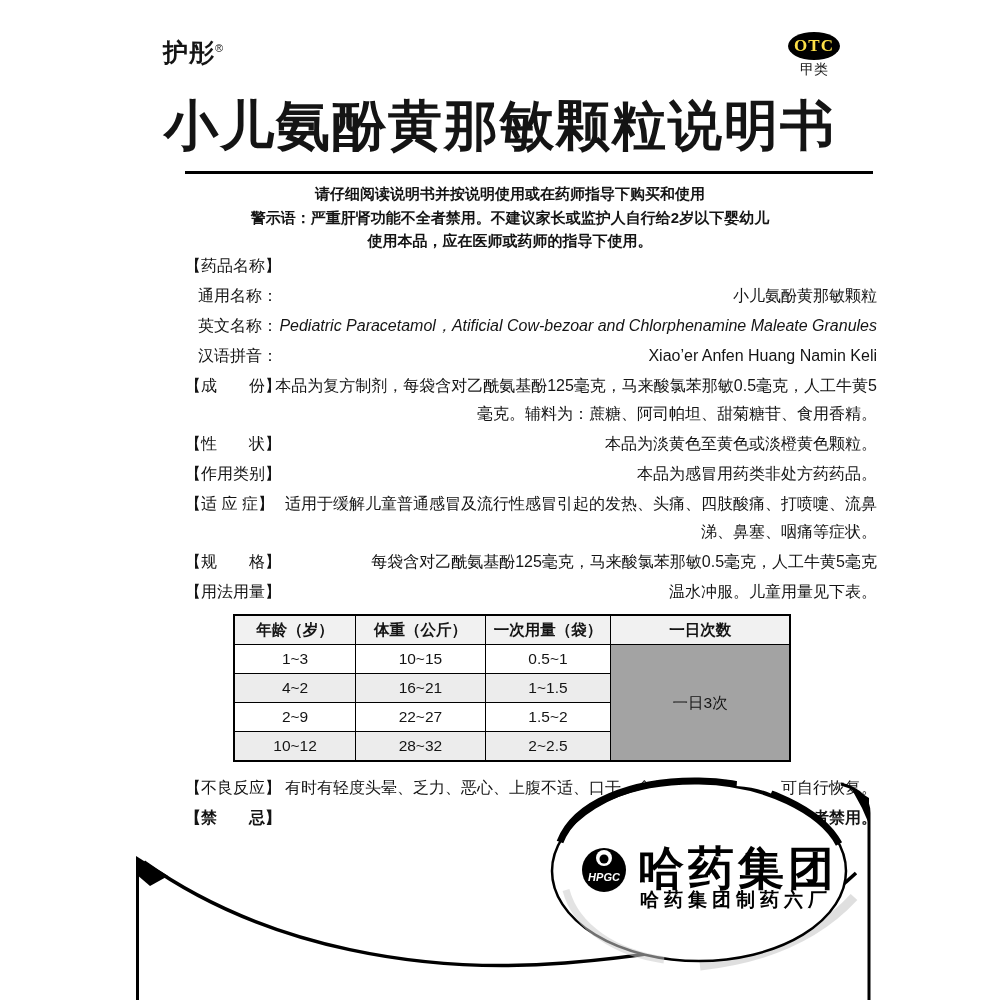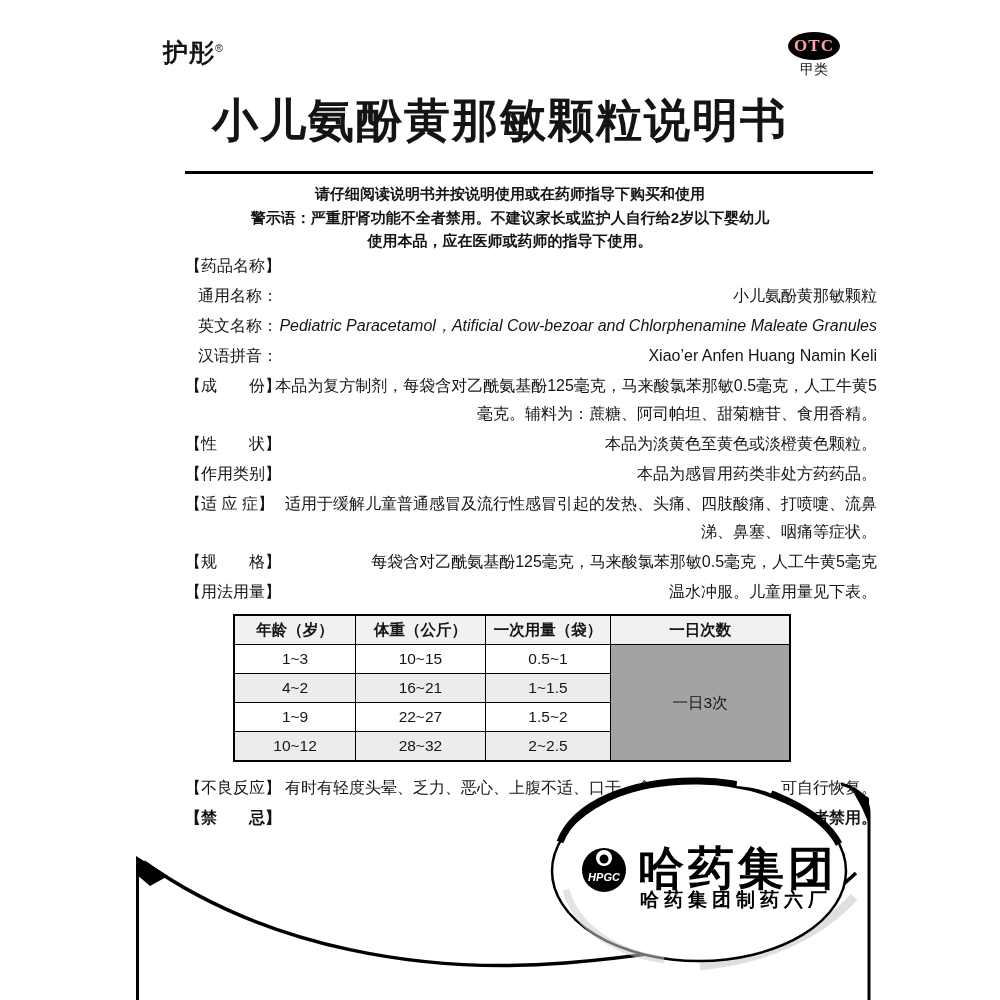--- a/index.html
+++ b/index.html
@@ -6,26 +6,26 @@
   body{
     width:1000px;height:1000px;position:relative;overflow:hidden;
     background:#ffffff;color:#141414;
     font-family:"Liberation Sans", sans-serif;
   }
   
   .brand{position:absolute;left:163px;top:36px;font-size:25px;font-weight:bold;letter-spacing:1px;}
   .brand sup{font-size:11px;font-weight:normal;}
   .otc-wrap{position:absolute;left:784px;top:32px;width:60px;text-align:center;}
   .otc-ellipse{width:52px;height:28px;margin:0 auto;background:#000;border-radius:50%;
-    color:#fca5a5;font-family:"Liberation Serif", serif;font-weight:bold;font-size:17px;
+    color:#fde047;font-family:"Liberation Serif", serif;font-weight:bold;font-size:17px;
     line-height:28px;letter-spacing:1px;}
   .otc-class{font-size:14px;margin-top:1px;}
   
   .doc-title{position:absolute;left:0;right:0;top:90px;text-align:center;
-    font-size:46px;font-weight:bold;letter-spacing:2px;white-space:nowrap;}
+    font-size:54px;font-weight:bold;letter-spacing:2px;white-space:nowrap;}
   .title-rule{position:absolute;left:185px;top:171px;width:688px;height:3px;background:#000;}
   
   .notice{position:absolute;left:145px;top:182px;width:730px;text-align:center;
     font-weight:bold;font-size:15px;line-height:23.5px;}
   
   .content{position:absolute;left:185px;top:252px;width:692px;font-size:16px;line-height:28px;}
   .row{position:relative;padding-left:90px;margin-bottom:2px;min-height:28px;text-align:right;}
   .row .lbl{position:absolute;left:0;top:0;white-space:pre;}
   .row.sub .lbl{left:13px;}
   .row.en .txt{display:inline-block;max-width:600px;vertical-align:top;font-style:italic;}
@@ -135,21 +135,21 @@
       <td>10~15</td>
       <td>0.5~1</td>
       <td class="merged" rowspan="4">一日3次</td>
     </tr>
     <tr class="shade">
       <td>4~2</td>
       <td>16~21</td>
       <td>1~1.5</td>
     </tr>
     <tr>
-      <td>1~9</td>
+      <td>2~9</td>
       <td>22~27</td>
       <td>1.5~2</td>
     </tr>
     <tr class="shade">
       <td>10~12</td>
       <td>28~32</td>
       <td>2~2.5</td>
     </tr>
   </tbody>
     </table>

